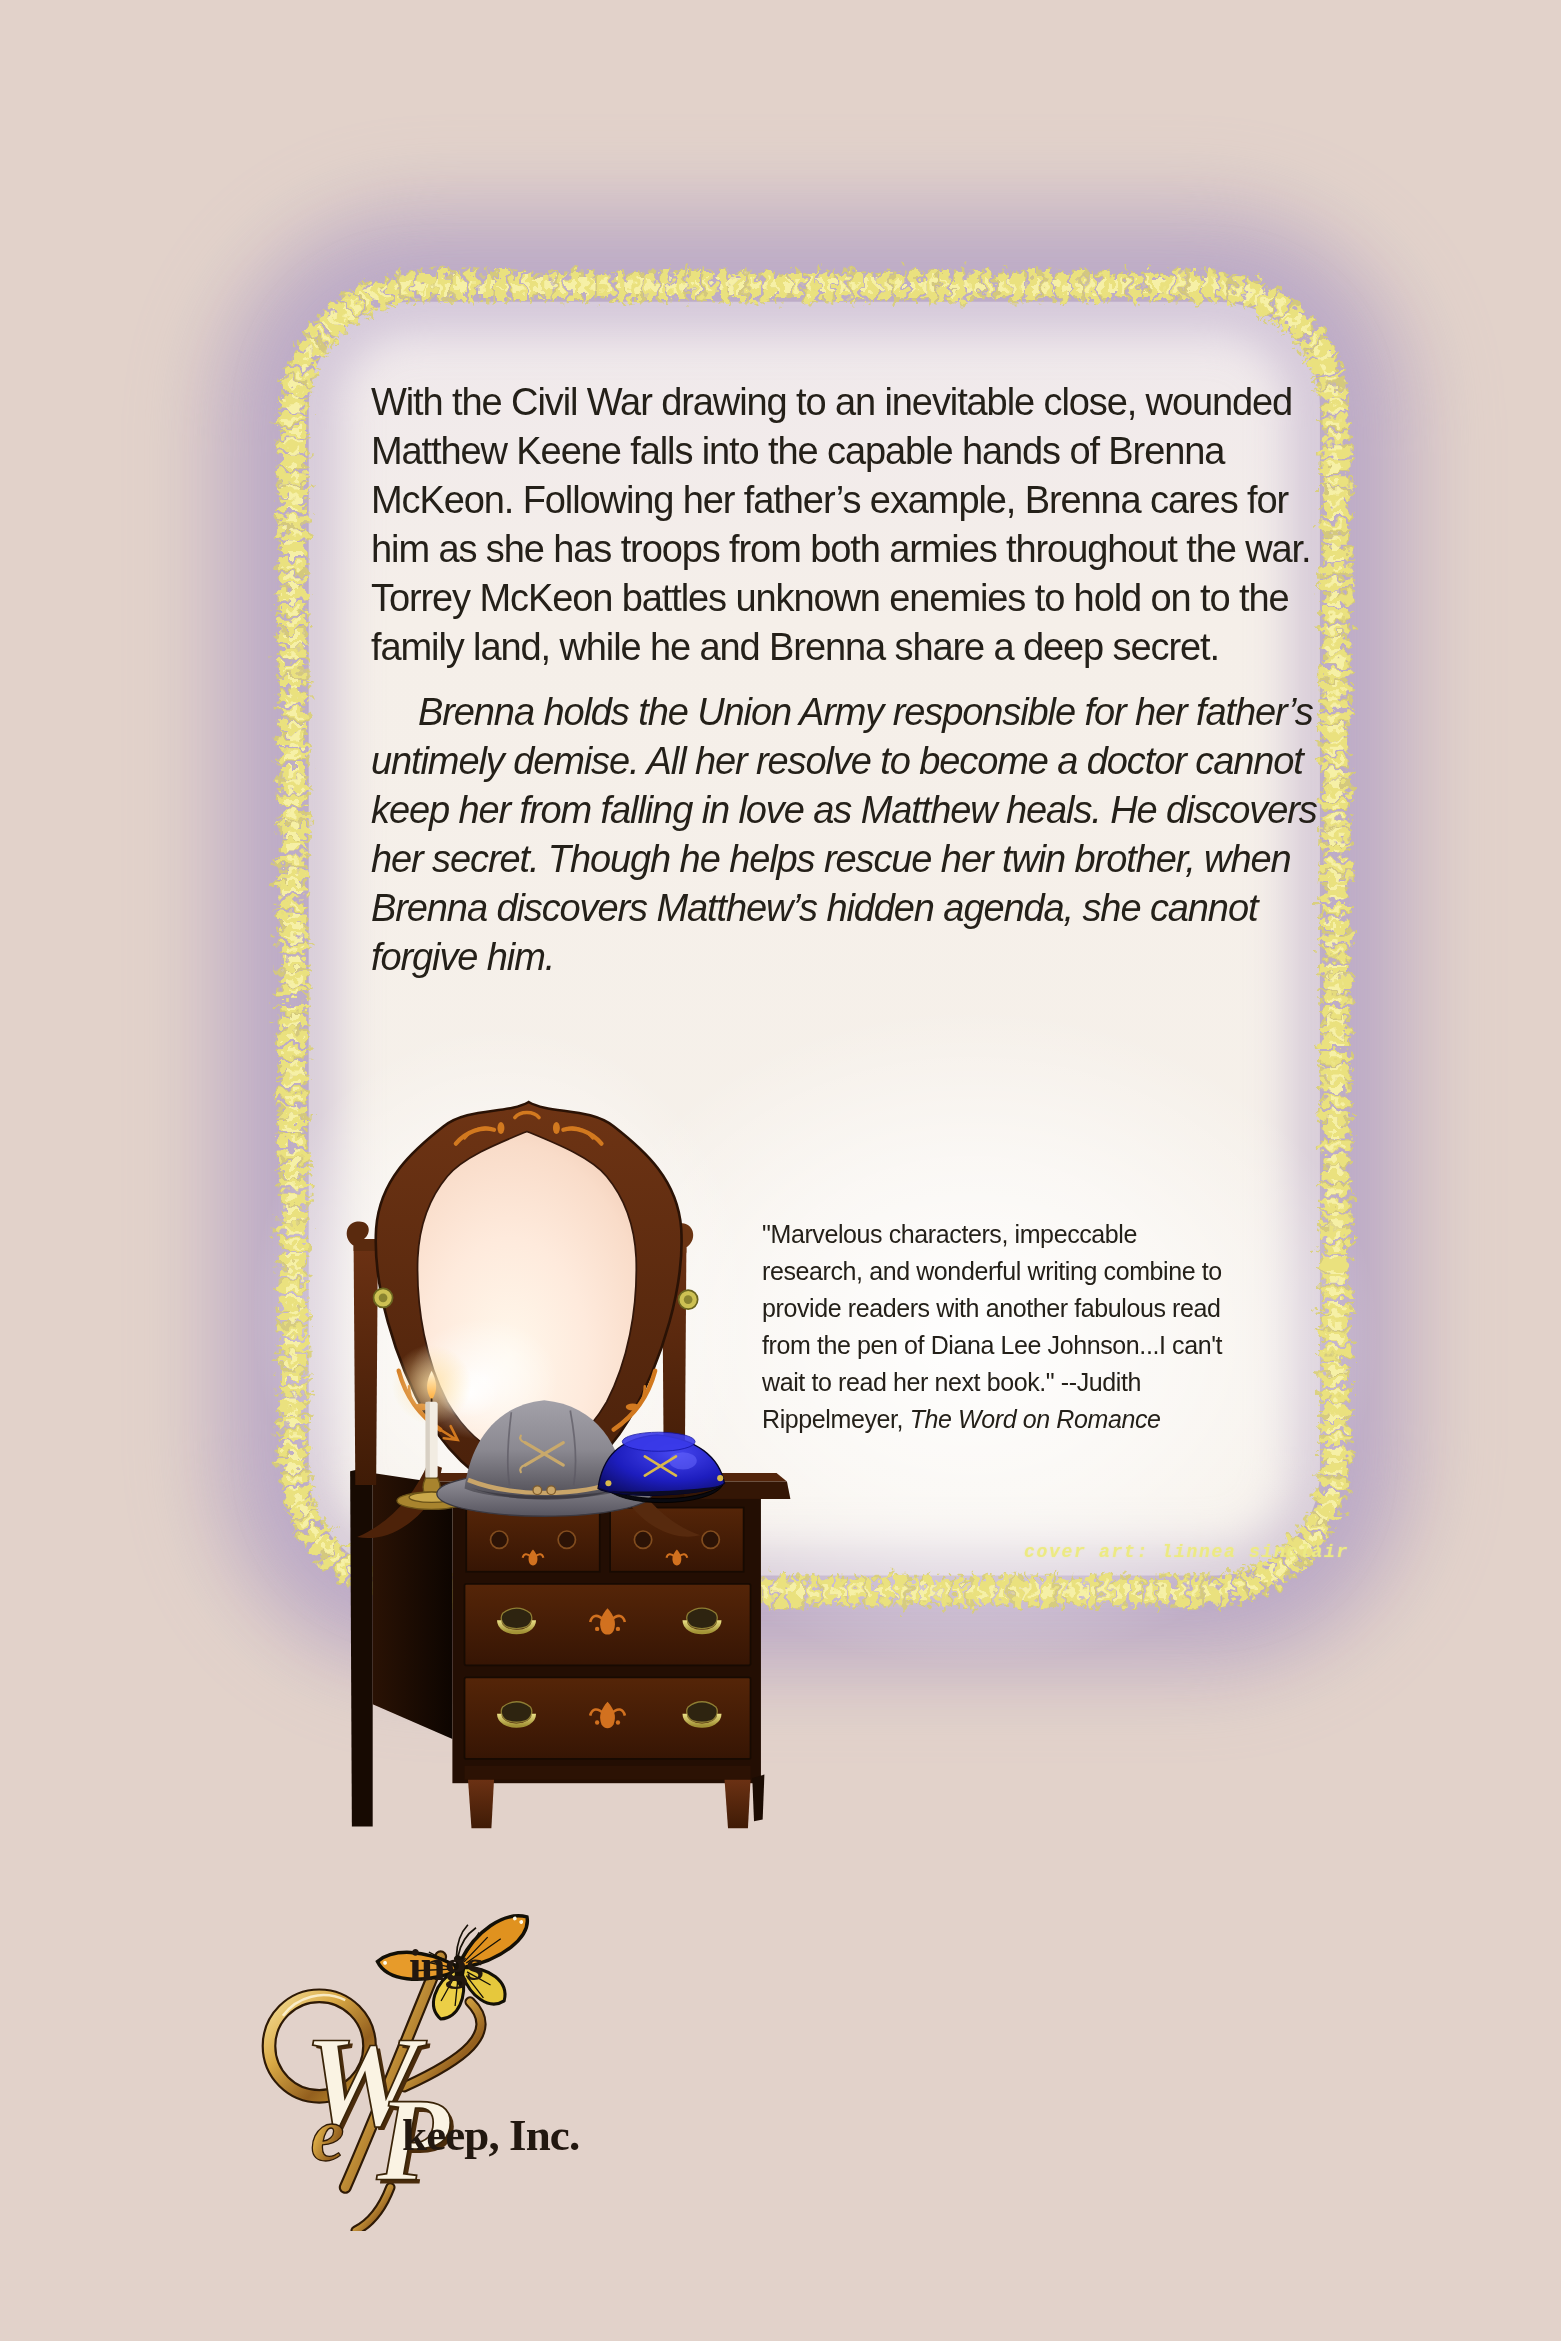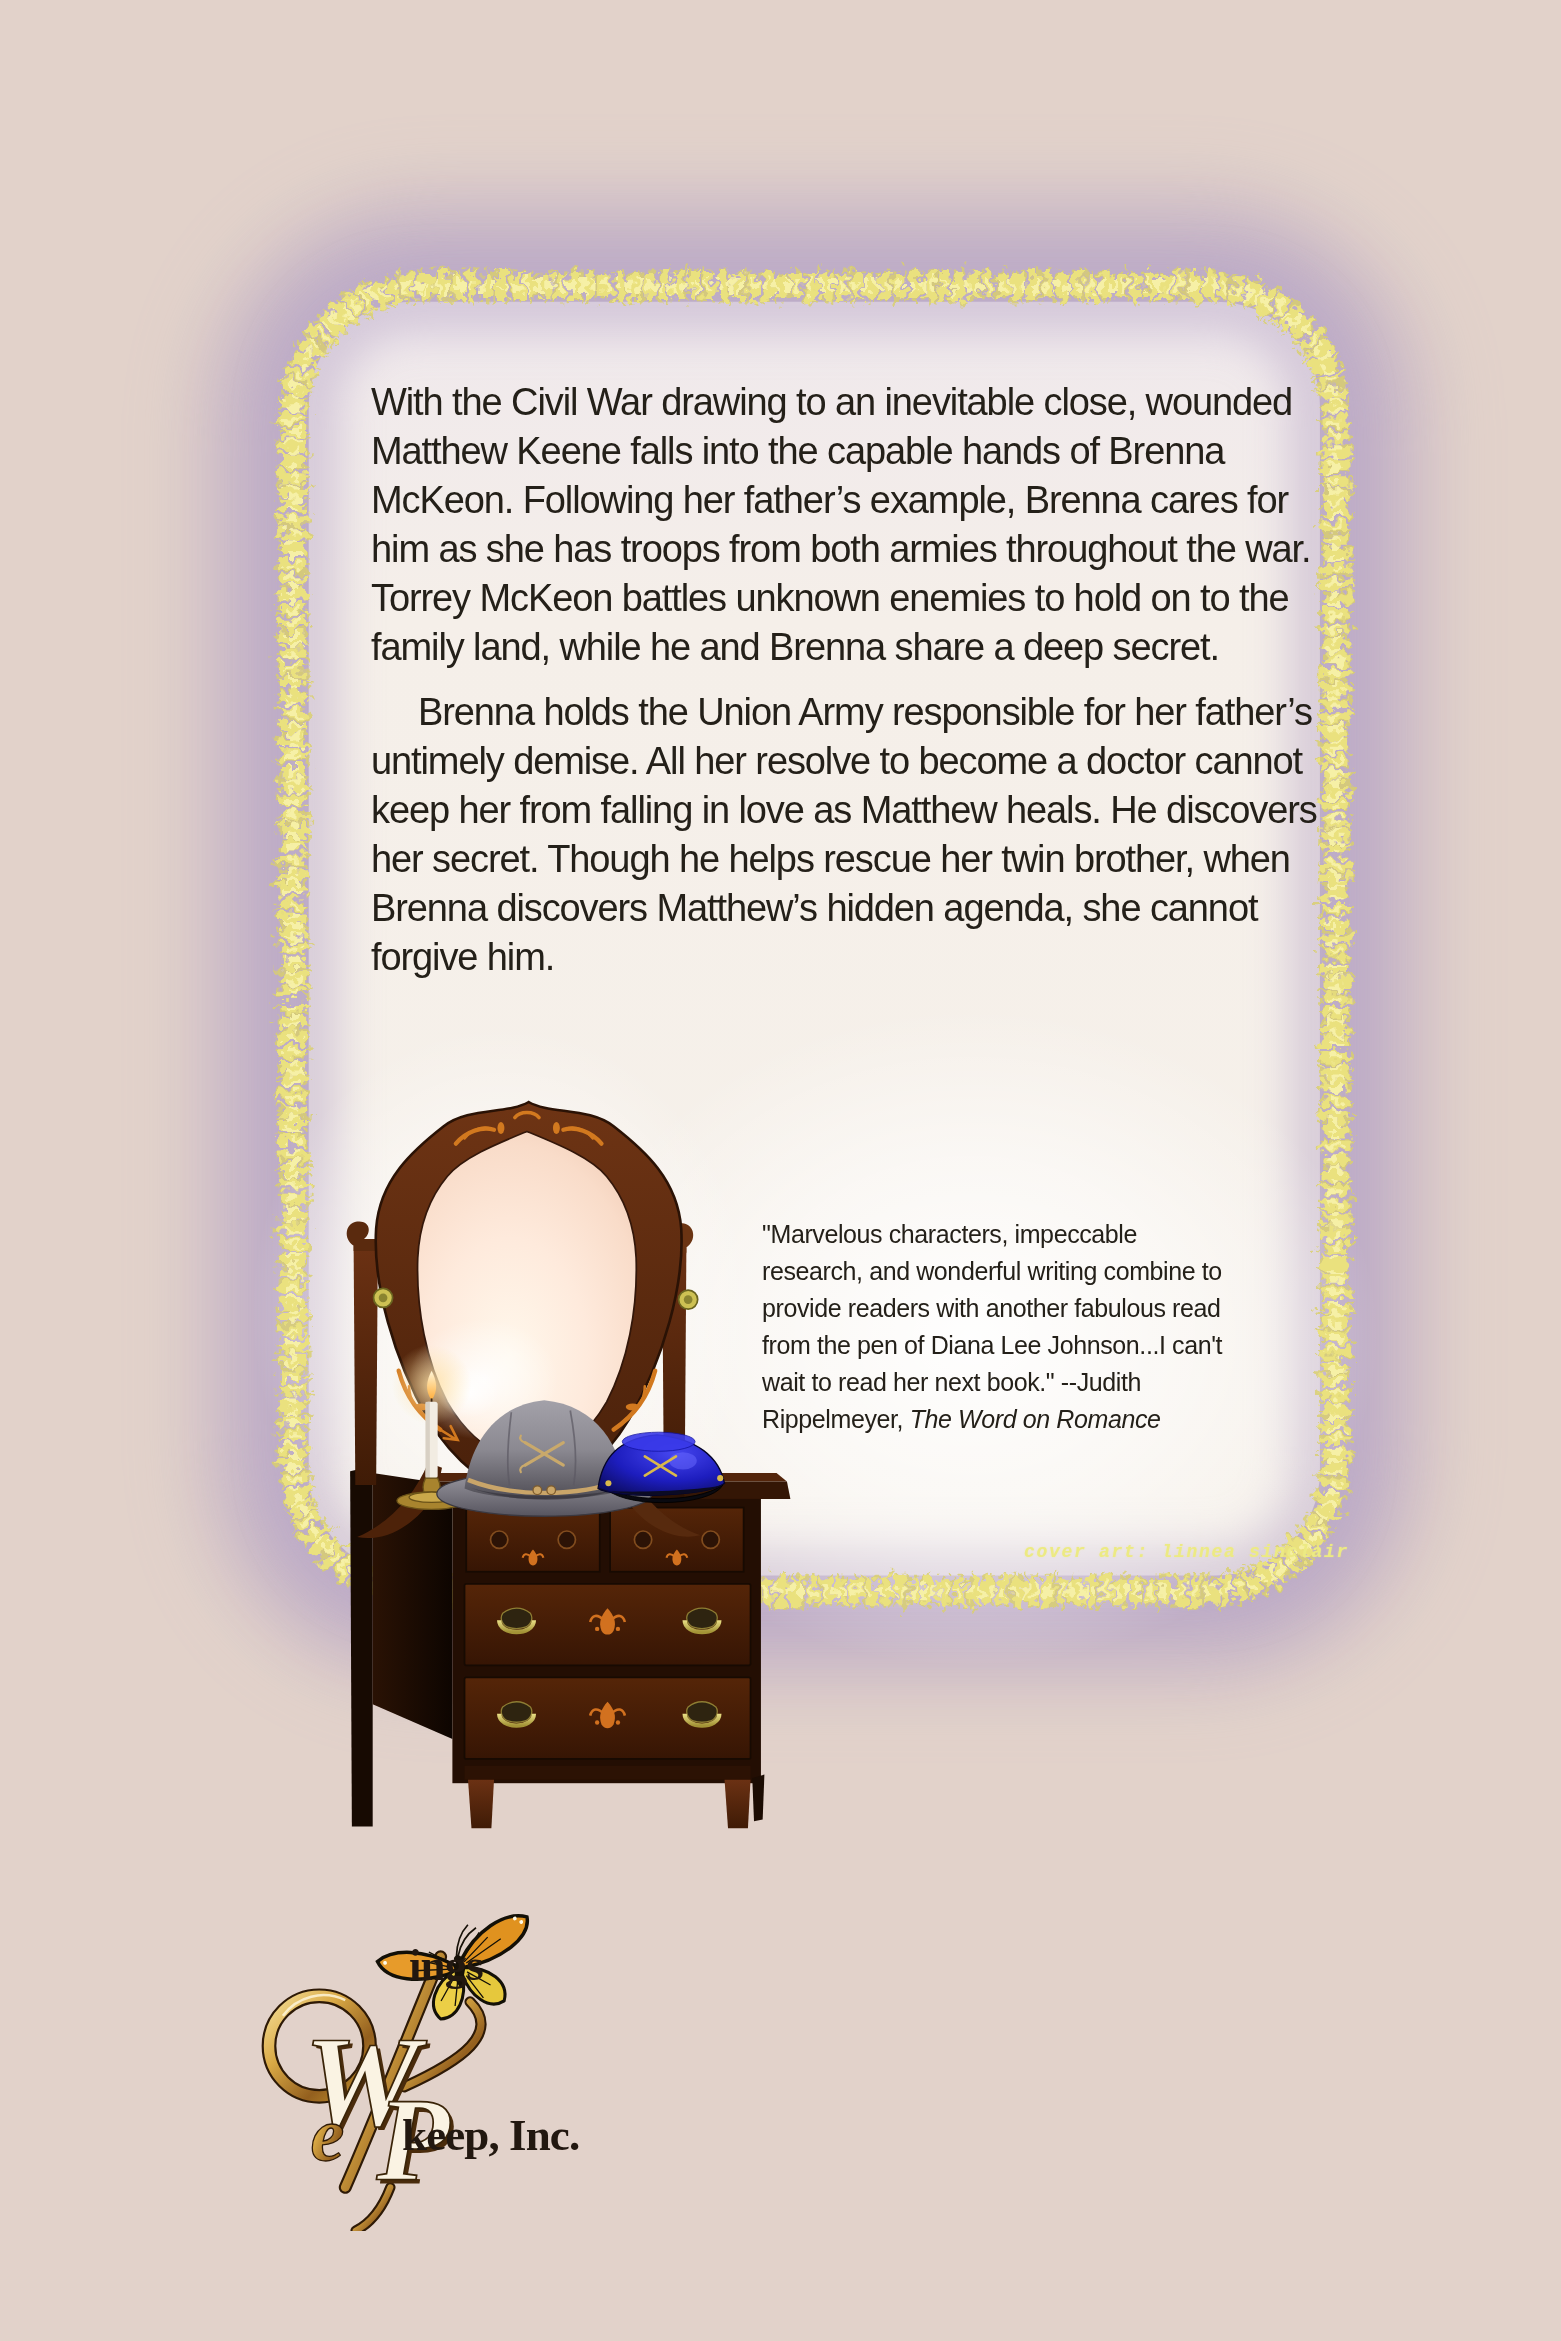--- a/index.html
+++ b/index.html
@@ -6,21 +6,21 @@
   #page{position:relative;width:1561px;height:2342px;margin:10px auto;overflow:hidden;
         background:#e2d2ca;font-family:"Liberation Sans",sans-serif;padding-left:27px;}
   svg{display:block;}
   .abs{position:absolute;}
   #panel-svg{left:0;top:0;z-index:1;}
   #dresser-svg{left:338px;top:1083px;z-index:2;}
   #logo-svg{left:243px;top:1891px;z-index:2;}
   .synopsis{left:371px;top:368px;width:954px;z-index:3;
             font-size:38px;line-height:49px;letter-spacing:-1.1px;color:#242019;}
   .synopsis p{margin:0;}
-  .synopsis p.p2{margin-top:15.6px;text-indent:47px;}
+  .synopsis p.p2{margin-top:15.6px;text-indent:47px;font-style:italic;}
   .review{left:762px;top:1206px;width:475px;z-index:3;
           font-size:25px;line-height:37px;letter-spacing:-0.4px;color:#242019;}
   .review i{}
   .credit{left:1024px;top:1532px;z-index:3;font-family:Liberation Mono, monospace;
           font-style:italic;font-weight:bold;font-size:18px;letter-spacing:1.7px;
           color:#ecea83;text-shadow:0 0 1.7px rgba(240,235,130,.6);}
   .wordmark{z-index:3;font-family:"Liberation Serif",serif;font-weight:600;
             color:#221810;letter-spacing:-0.9px;line-height:1;}
   #wordmark-1{left:409px;top:1933px;font-size:45px;}
   #wordmark-2{left:402px;top:2103px;font-size:45px;}

